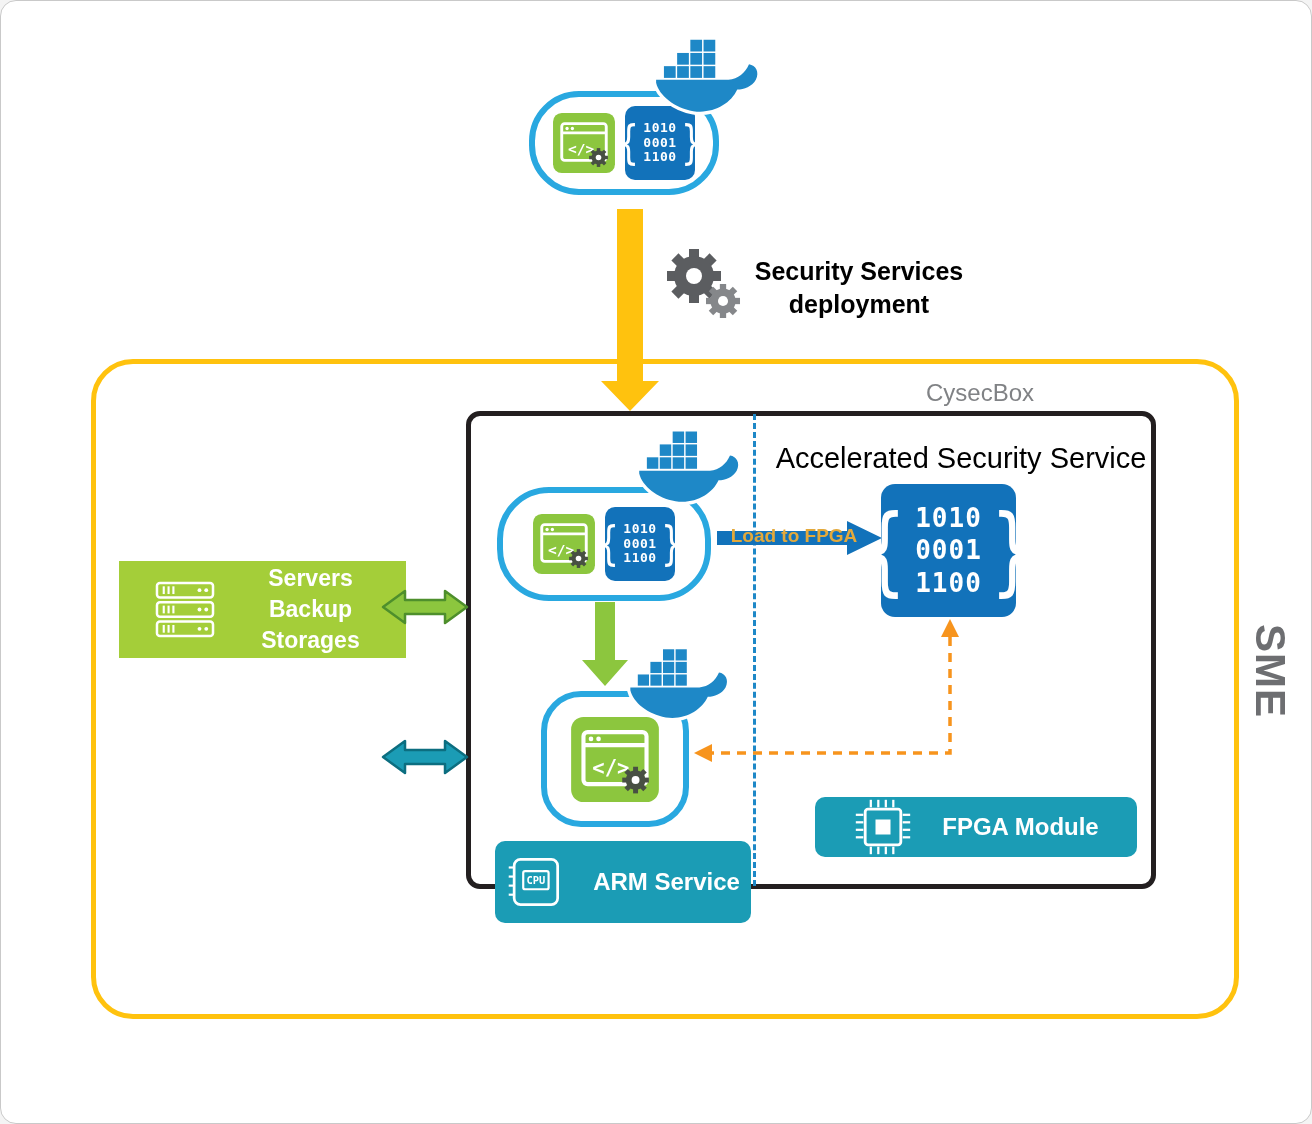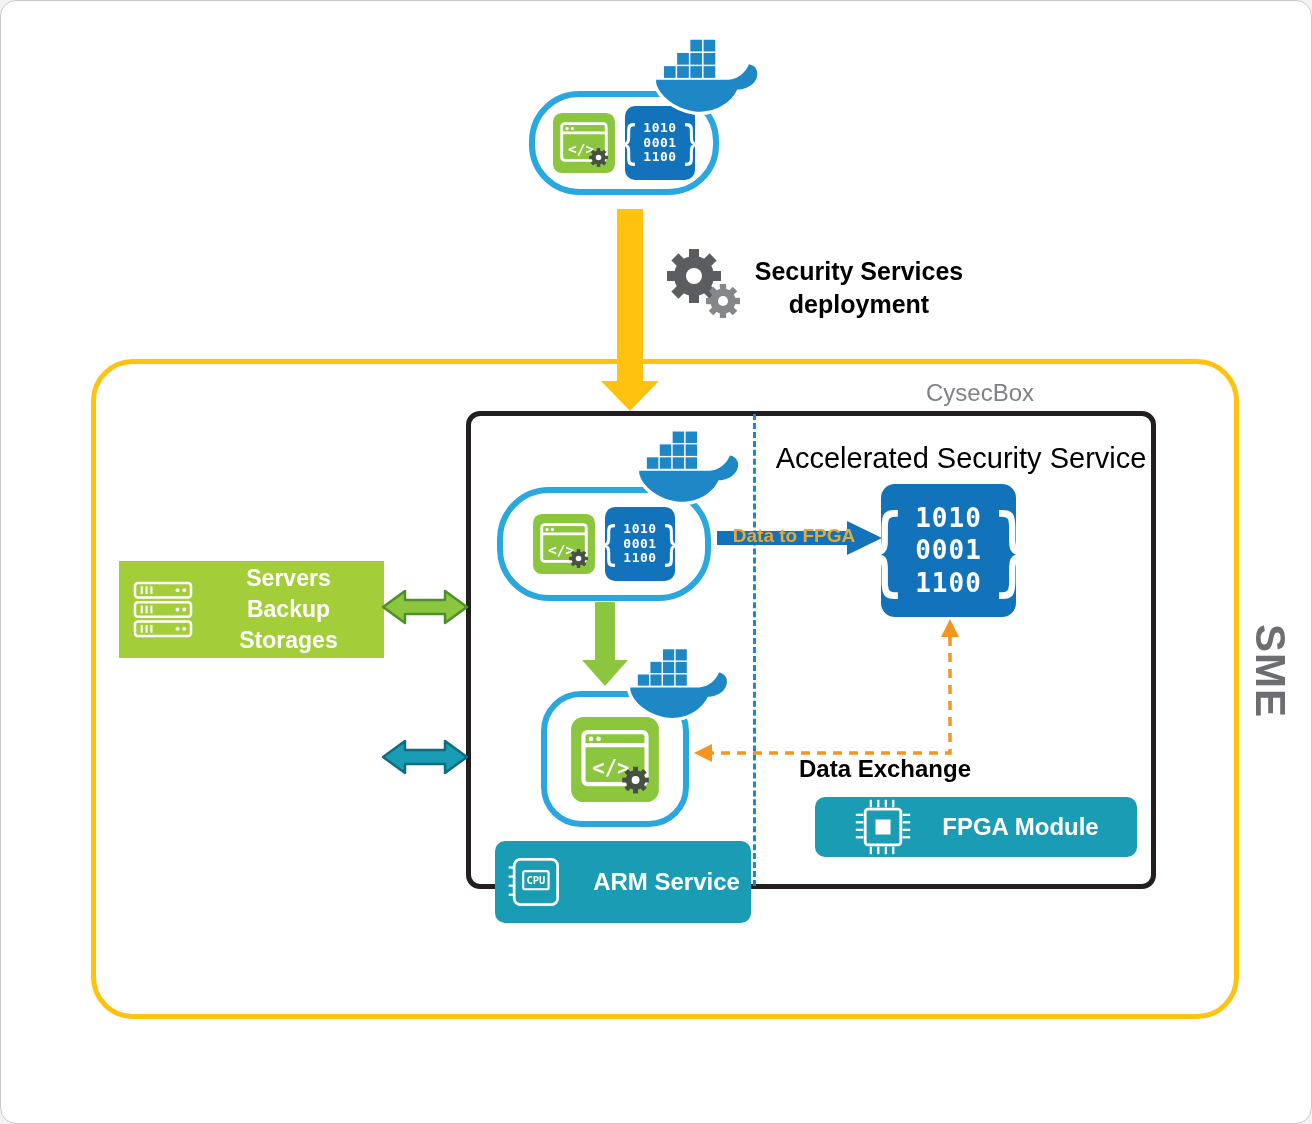--- a/index.html
+++ b/index.html
@@ -36,21 +36,21 @@
   .data-exchange{left:772px;top:754px;width:224px;text-align:center;font-size:24px;font-weight:bold;z-index:2;}
   
   .module{position:absolute;background:#1B9CB5;border-radius:10px;display:flex;align-items:center;justify-content:center;
           gap:29px;color:#fff;font-size:24px;font-weight:bold;z-index:4;box-sizing:border-box;}
   .module.arm{left:494px;top:840px;width:256px;height:82px;}
   .module.fpga{left:814px;top:796px;width:322px;height:60px;}
   
   .side-box{position:absolute;left:118px;width:265px;display:flex;align-items:center;color:#fff;
             font-weight:bold;font-size:23px;z-index:2;}
   .side-box .label{flex:1;text-align:center;white-space:pre-line;line-height:1.35;}
-  .side-box.servers{top:560px;height:97px;background:#A4CE39;}
+  .side-box.servers{top:560px;height:97px;background:#A4CE39;padding-left:22px;}
   .side-box.workstations{top:710px;height:96px;background:#1B9CB5;}
   .side-icon{margin-left:14px;flex:0 0 auto;}
   .overlay{left:0;top:0;width:1312px;height:1124px;z-index:6;pointer-events:none;}
 </style>
 </head>
 <body>
 
 <div class="page">
 
   <svg width="0" height="0" style="position:absolute" aria-hidden="true">
@@ -187,21 +187,21 @@
       <div class="digits">1010
 0001
 1100</div>
       <span class="brace">}</span>
     </div>
   </div>
 
   <svg class="abs" style="left:716px;top:520px;z-index:2" width="165" height="34" viewBox="0 0 165 34">
     <polygon points="0,10 130,10 130,0 165,17 130,34 130,24 0,24" fill="#1272BA"></polygon>
   </svg>
-  <div class="abs load-label">Data to FPGA</div>
+  <div class="abs load-label">Load to FPGA</div>
 
   <div class="binary large">
     <span class="brace">{</span>
     <div class="digits">1010
 0001
 1100</div>
     <span class="brace">}</span>
   </div>
 
   <svg class="abs" style="left:581px;top:601px;z-index:2" width="46" height="84" viewBox="0 0 46 84">
@@ -210,21 +210,20 @@
 
   <svg class="whale" style="left:620px;top:638px" width="112" height="84" viewBox="0 0 120 90">
       <use href="#whaleshape"></use>
     </svg>
   <div class="capsule" style="left:540px;top:690px;width:148px;height:136px;border-radius:40px">
     <svg width="88" height="85" viewBox="0 0 64 62">
         <use href="#appiconshape"></use>
       </svg>
   </div>
 
-  <div class="abs data-exchange">Data Exchange</div>
 
   <div class="module arm">
     <svg width="58" height="58" viewBox="0 0 64 64">
       <g stroke="#fff" fill="none" stroke-width="3">
         <rect x="9" y="7" width="48" height="50" rx="7"></rect>
         <rect x="19" y="20" width="28" height="20" rx="2" stroke-width="2.4"></rect>
       </g>
       <g stroke="#fff" stroke-width="2.4">
         <line x1="3" y1="16" x2="9" y2="16"></line>
           <line x1="3" y1="26" x2="9" y2="26"></line>

